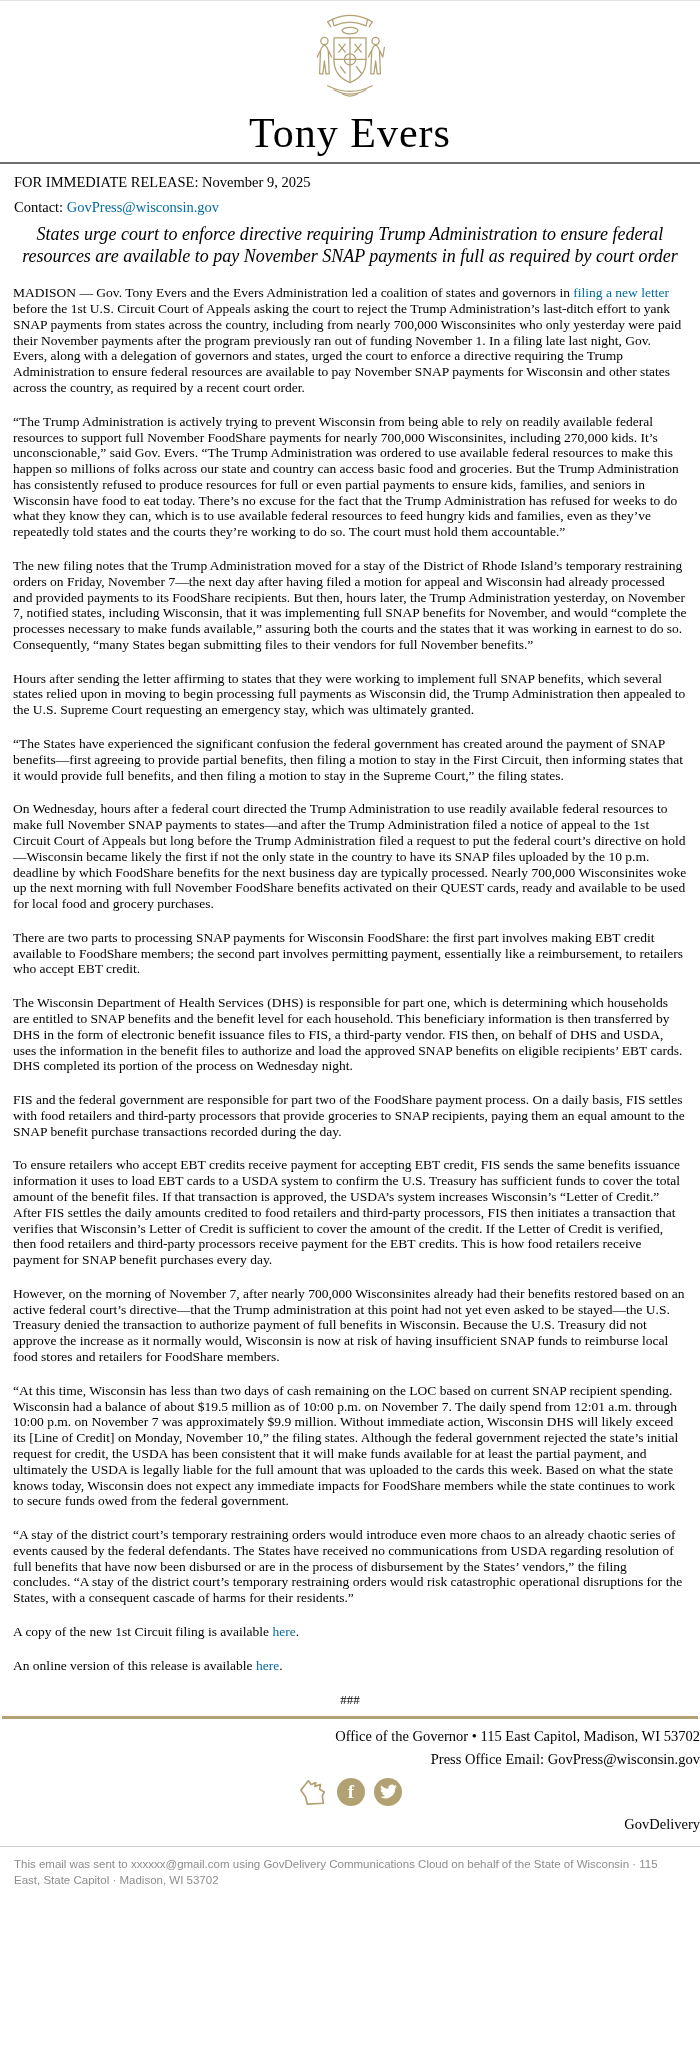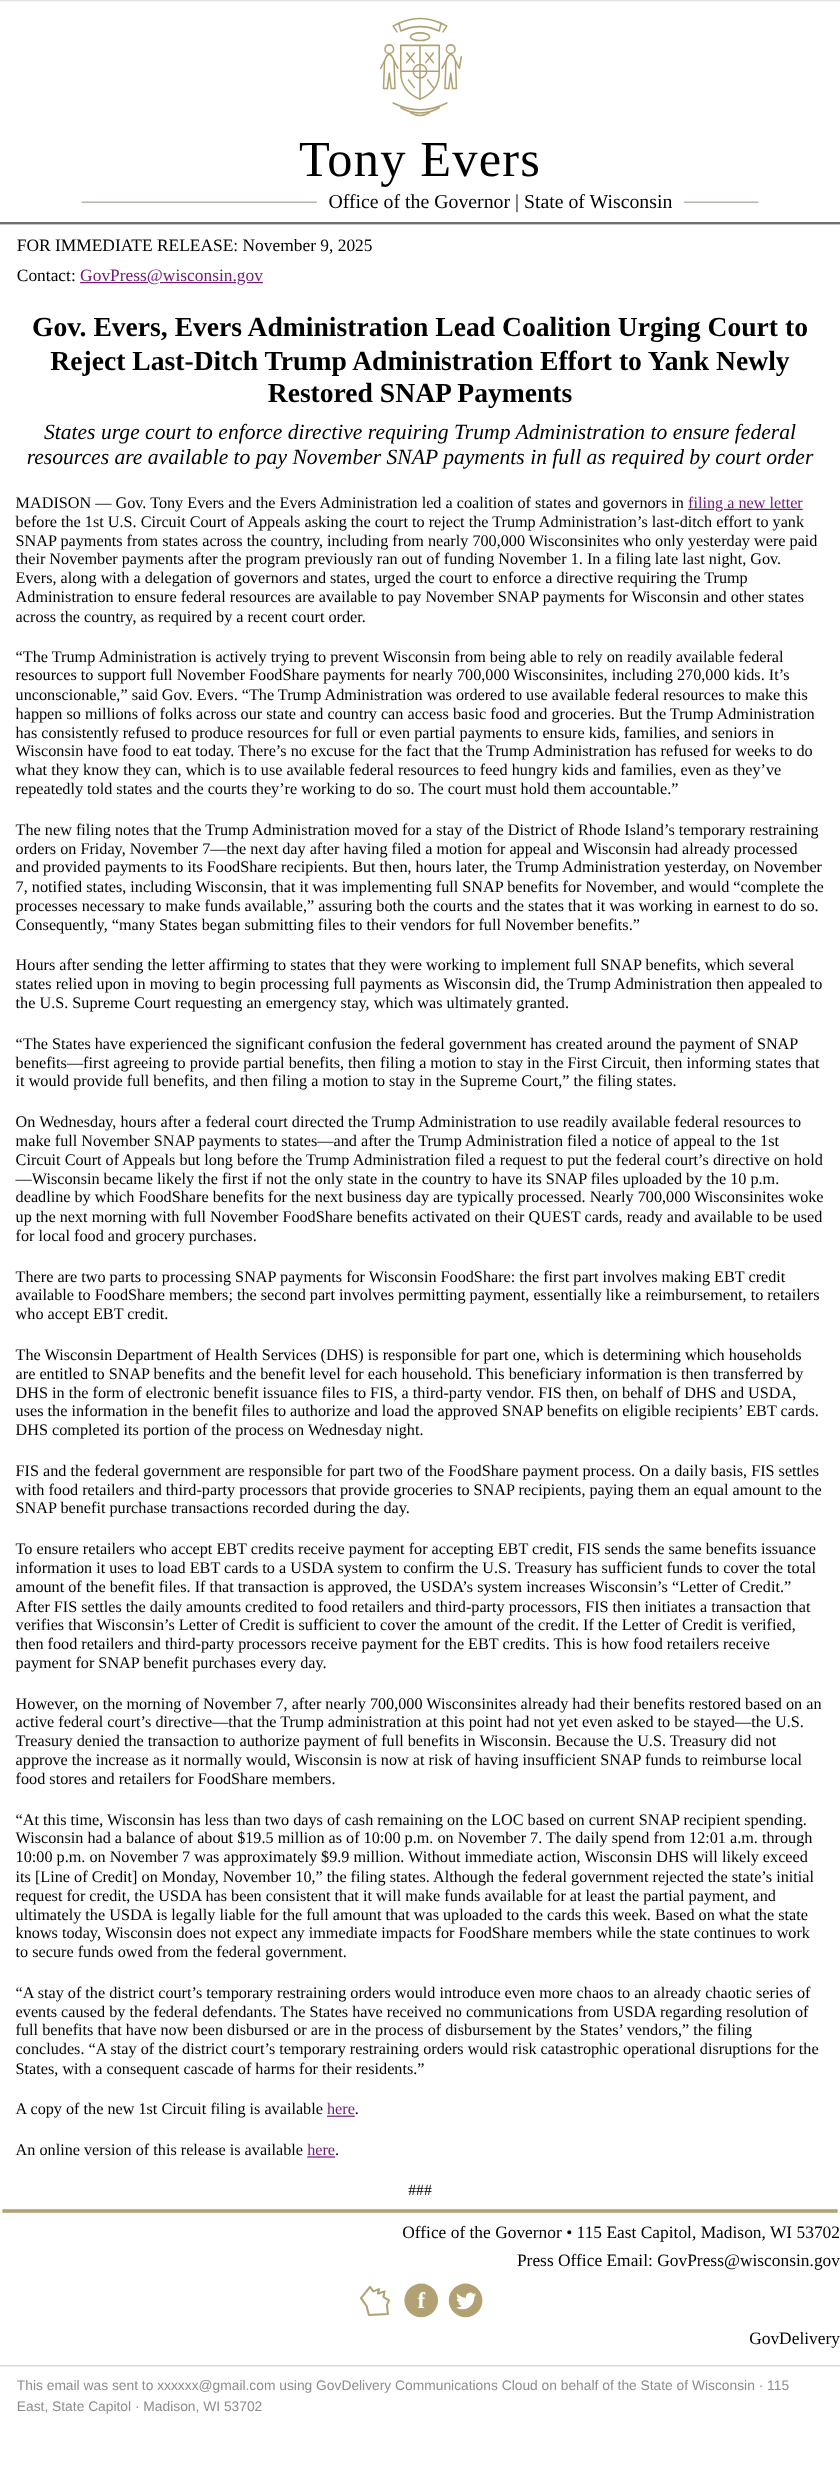--- a/index.html
+++ b/index.html
@@ -24,21 +24,21 @@
   }
   .rule-seg { height:1px; background:#a9a193; }
   .rule-seg.left  { width:196px; margin-right:10px; }
   .rule-seg.right { width:62px;  margin-left:10px; }
   .header-bottom-rule { border:0; border-top:2px solid #6e6e6e; margin:7px 0 0; }
 
   
   .meta { margin:10px 14px 0; font-size:14.5px; }
   .meta .line { margin:0 0 8px; }
   .meta b { font-weight:normal; }
-  a.link { color:#701a75; text-decoration:underline; cursor:pointer; }
+  a.link { color:#0369a1; cursor:pointer; }
 
   
   .headline {
     font-size:23px; font-weight:bold; text-align:center;
     line-height:1.2; margin:20px 26px 8px;
   }
   .subheadline {
     font-size:18px; font-weight:normal; font-style:italic; text-align:center;
     line-height:1.2; margin:0 8px 2px;
   }
@@ -99,35 +99,29 @@
       <path d="M82 45 q-5 3 -5 10 l-1 26 h4 l2 -16 2 16 h4 l-1 -26 q0 -7 -5 -10"></path>
       <path d="M77 52 l-4 8 M87 52 l4 8 l2 -12"></path>
 
       <path d="M22 96 Q50 110 78 96"></path>
       <path d="M30 101 Q50 112 70 101"></path>
       <path d="M40 106 q10 6 20 0"></path>
     </svg>
 
     <div class="gov-name">Tony Evers</div>
 
-    <div class="org-row">
-      <span class="rule-seg left"></span>
-      <span>Office of the Governor | State of Wisconsin</span>
-      <span class="rule-seg right"></span>
-    </div>
 
     <hr class="header-bottom-rule">
   </div>
 
   <div class="meta">
     <p class="line"><b>FOR IMMEDIATE RELEASE:</b><span> November 9, 2025</span></p>
     <p class="line"><span>Contact: </span><a class="link">GovPress@wisconsin.gov</a></p>
   </div>
 
-  <h1 class="headline">Gov. Evers, Evers Administration Lead Coalition Urging Court to Reject Last-Ditch Trump Administration Effort to Yank Newly Restored SNAP Payments</h1>
   <h2 class="subheadline">States urge court to enforce directive requiring Trump Administration to ensure federal resources are available to pay November SNAP payments in full as required by court order</h2>
 
   <div class="body-copy">
       <p class="body-para">MADISON — Gov. Tony Evers and the Evers Administration led a coalition of states and governors in <a class="link">filing a new letter</a> before the 1st U.S. Circuit Court of Appeals asking the court to reject the Trump Administration’s last-ditch effort to yank SNAP payments from states across the country, including from nearly 700,000 Wisconsinites who only yesterday were paid their November payments after the program previously ran out of funding November 1. In a filing late last night, Gov. Evers, along with a delegation of governors and states, urged the court to enforce a directive requiring the Trump Administration to ensure federal resources are available to pay November SNAP payments for Wisconsin and other states across the country, as required by a recent court order.</p>
       <p class="body-para">“The Trump Administration is actively trying to prevent Wisconsin from being able to rely on readily available federal resources to support full November FoodShare payments for nearly 700,000 Wisconsinites, including 270,000 kids. It’s unconscionable,” said Gov. Evers. “The Trump Administration was ordered to use available federal resources to make this happen so millions of folks across our state and country can access basic food and groceries. But the Trump Administration has consistently refused to produce resources for full or even partial payments to ensure kids, families, and seniors in Wisconsin have food to eat today. There’s no excuse for the fact that the Trump Administration has refused for weeks to do what they know they can, which is to use available federal resources to feed hungry kids and families, even as they’ve repeatedly told states and the courts they’re working to do so. The court must hold them accountable.”</p>
       <p class="body-para">The new filing notes that the Trump Administration moved for a stay of the District of Rhode Island’s temporary restraining orders on Friday, November 7—the next day after having filed a motion for appeal and Wisconsin had already processed and provided payments to its FoodShare recipients. But then, hours later, the Trump Administration yesterday, on November 7, notified states, including Wisconsin, that it was implementing full SNAP benefits for November, and would “complete the processes necessary to make funds available,” assuring both the courts and the states that it was working in earnest to do so. Consequently, “many States began submitting files to their vendors for full November benefits.”</p>
       <p class="body-para">Hours after sending the letter affirming to states that they were working to implement full SNAP benefits, which several states relied upon in moving to begin processing full payments as Wisconsin did, the Trump Administration then appealed to the U.S. Supreme Court requesting an emergency stay, which was ultimately granted.</p>
       <p class="body-para">“The States have experienced the significant confusion the federal government has created around the payment of SNAP benefits—first agreeing to provide partial benefits, then filing a motion to stay in the First Circuit, then informing states that it would provide full benefits, and then filing a motion to stay in the Supreme Court,” the filing states.</p>
       <p class="body-para">On Wednesday, hours after a federal court directed the Trump Administration to use readily available federal resources to make full November SNAP payments to states—and after the Trump Administration filed a notice of appeal to the 1st Circuit Court of Appeals but long before the Trump Administration filed a request to put the federal court’s directive on hold—Wisconsin became likely the first if not the only state in the country to have its SNAP files uploaded by the 10 p.m. deadline by which FoodShare benefits for the next business day are typically processed. Nearly 700,000 Wisconsinites  woke up the next morning with full November FoodShare benefits activated on their QUEST cards, ready and available to be used for local food and grocery purchases.</p>
       <p class="body-para">There are two parts to processing SNAP payments for Wisconsin FoodShare: the first part involves making EBT credit available to FoodShare members; the second part involves permitting payment, essentially like a reimbursement, to retailers who accept EBT credit.</p>

